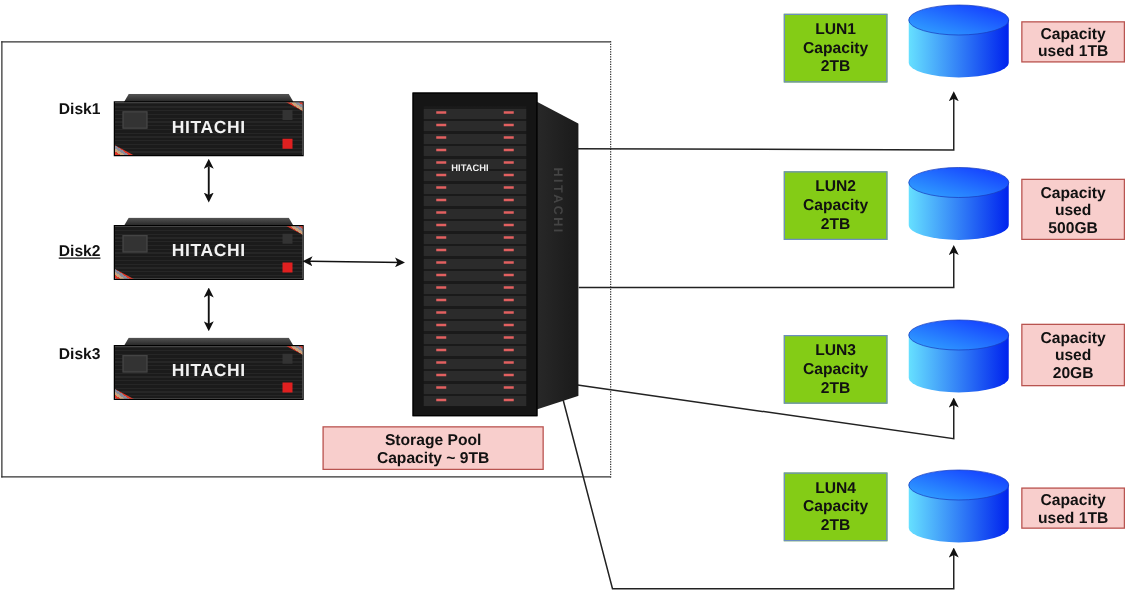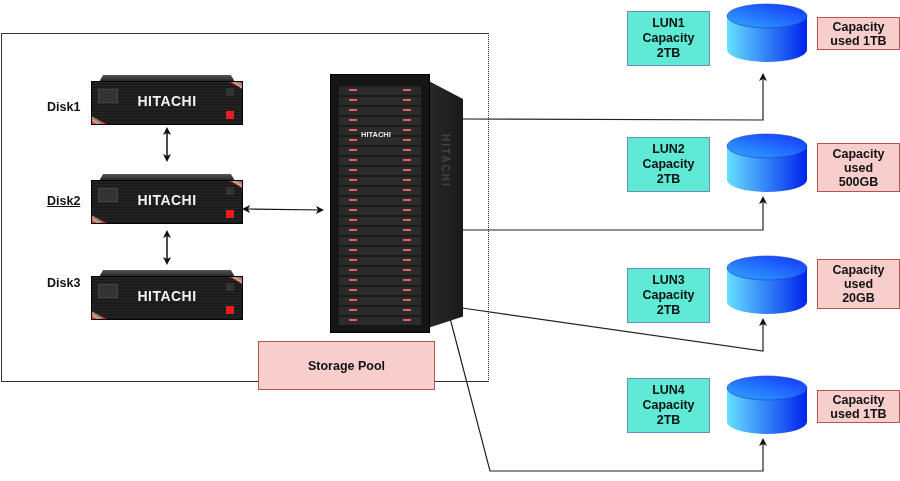--- a/index.html
+++ b/index.html
@@ -42,25 +42,25 @@
                  background: repeating-linear-gradient(0deg, #2b2b2b 0 8px, #1a1a1a 8px 10px); }
   .rack .led-l { position: absolute; left: 10px; width: 8px; height: 2px; background: #e26060; }
   .rack .led-r { position: absolute; right: 10px; width: 8px; height: 2px; background: #e26060; }
   .rack .logo { position: absolute; left: 30px; top: 55px; color: #eee; font-weight: bold; font-size: 7.5px; }
   .rack .side-logo { position: absolute; left: 110px; top: 60px; color: #444; font-weight: bold; font-size: 10px;
                      writing-mode: vertical-rl; letter-spacing: 2px; }
 
   .pink-box { background: #f8cecc; border: 1px solid #b85450; color: #111; font-weight: bold;
               font-size: 12.5px; text-align: center; line-height: 14px; box-sizing: border-box;
               display: flex; flex-direction: column; justify-content: center; }
-  .blue-box { background: #5eead4; border: 1px solid #6c8ebf; color: #111; font-weight: bold;
+  .blue-box { background: #84cc16; border: 1px solid #6c8ebf; color: #111; font-weight: bold;
               font-size: 12.5px; text-align: center; line-height: 15px; box-sizing: border-box;
               display: flex; flex-direction: column; justify-content: center; }
 
-  .pool-label { left: 258px; top: 341px; width: 177px; height: 49px; font-size: 12.5px; }
+  .pool-label { left: 258px; top: 341px; width: 177px; height: 35px; font-size: 12.5px; }
 
   .lun-box { width: 83px; height: 55px; }
   .used-box { width: 83px; }
 
   .cyl { width: 88px; height: 66px; }
 
   svg.links { position: absolute; left: 0; top: 0; }
 </style>
 </head>
 <body>
@@ -85,21 +85,21 @@
 
   <polyline points="460,119 763,120 763,75" fill="none" stroke="#222" stroke-width="1.2" marker-end="url(#ah)"></polyline>
 
   <polyline points="463,230 763,230 763,198" fill="none" stroke="#222" stroke-width="1.2" marker-end="url(#ah)"></polyline>
 
   <polyline points="462,308 763,351 763,320" fill="none" stroke="#222" stroke-width="1.2" marker-end="url(#ah)"></polyline>
 
   <polyline points="450,318 490,471 763,471 763,440" fill="none" stroke="#222" stroke-width="1.2" marker-end="url(#ah)"></polyline>
 </svg>
 
-<span class="abs disk-label" style="left:47px; top:100px;text-align:right;">Disk1</span>
+<span class="abs disk-label" style="left:47px; top:80px;text-align:right;">Disk1</span>
 <div class="abs disk" style="left:91px; top:75px;">
   <div class="top"></div>
   <div class="face">
     <div class="slot"></div>
       <div class="btn"></div>
       <div class="power"></div>
     <div class="stripe-tr"></div>
       <div class="stripe-bl"></div>
     <div class="logo">HITACHI</div>
   </div>
@@ -184,20 +184,21 @@
         <div class="led-r" style="top: 224px;"></div>
         <div class="led-l" style="top: 234px;"></div>
         <div class="led-r" style="top: 234px;"></div>
       </div>
     <div class="logo">HITACHI</div>
   </div>
 </div>
 
 <div class="abs pink-box pool-label">
   <span>Storage Pool</span>
+  <span>Capacity ~ 9TB</span>
 </div>
 
 <div class="abs blue-box lun-box" style="left:627px; top:11px;">
   <span>LUN1</span>
   <span>Capacity</span>
   <span>2TB</span>
 </div>
 <svg class="abs cyl" style="left:723px; top:0px;" viewBox="0 0 88 66">
     <defs>
       <linearGradient id="cg0" x1="0" x2="1" y1="0" y2="0">

